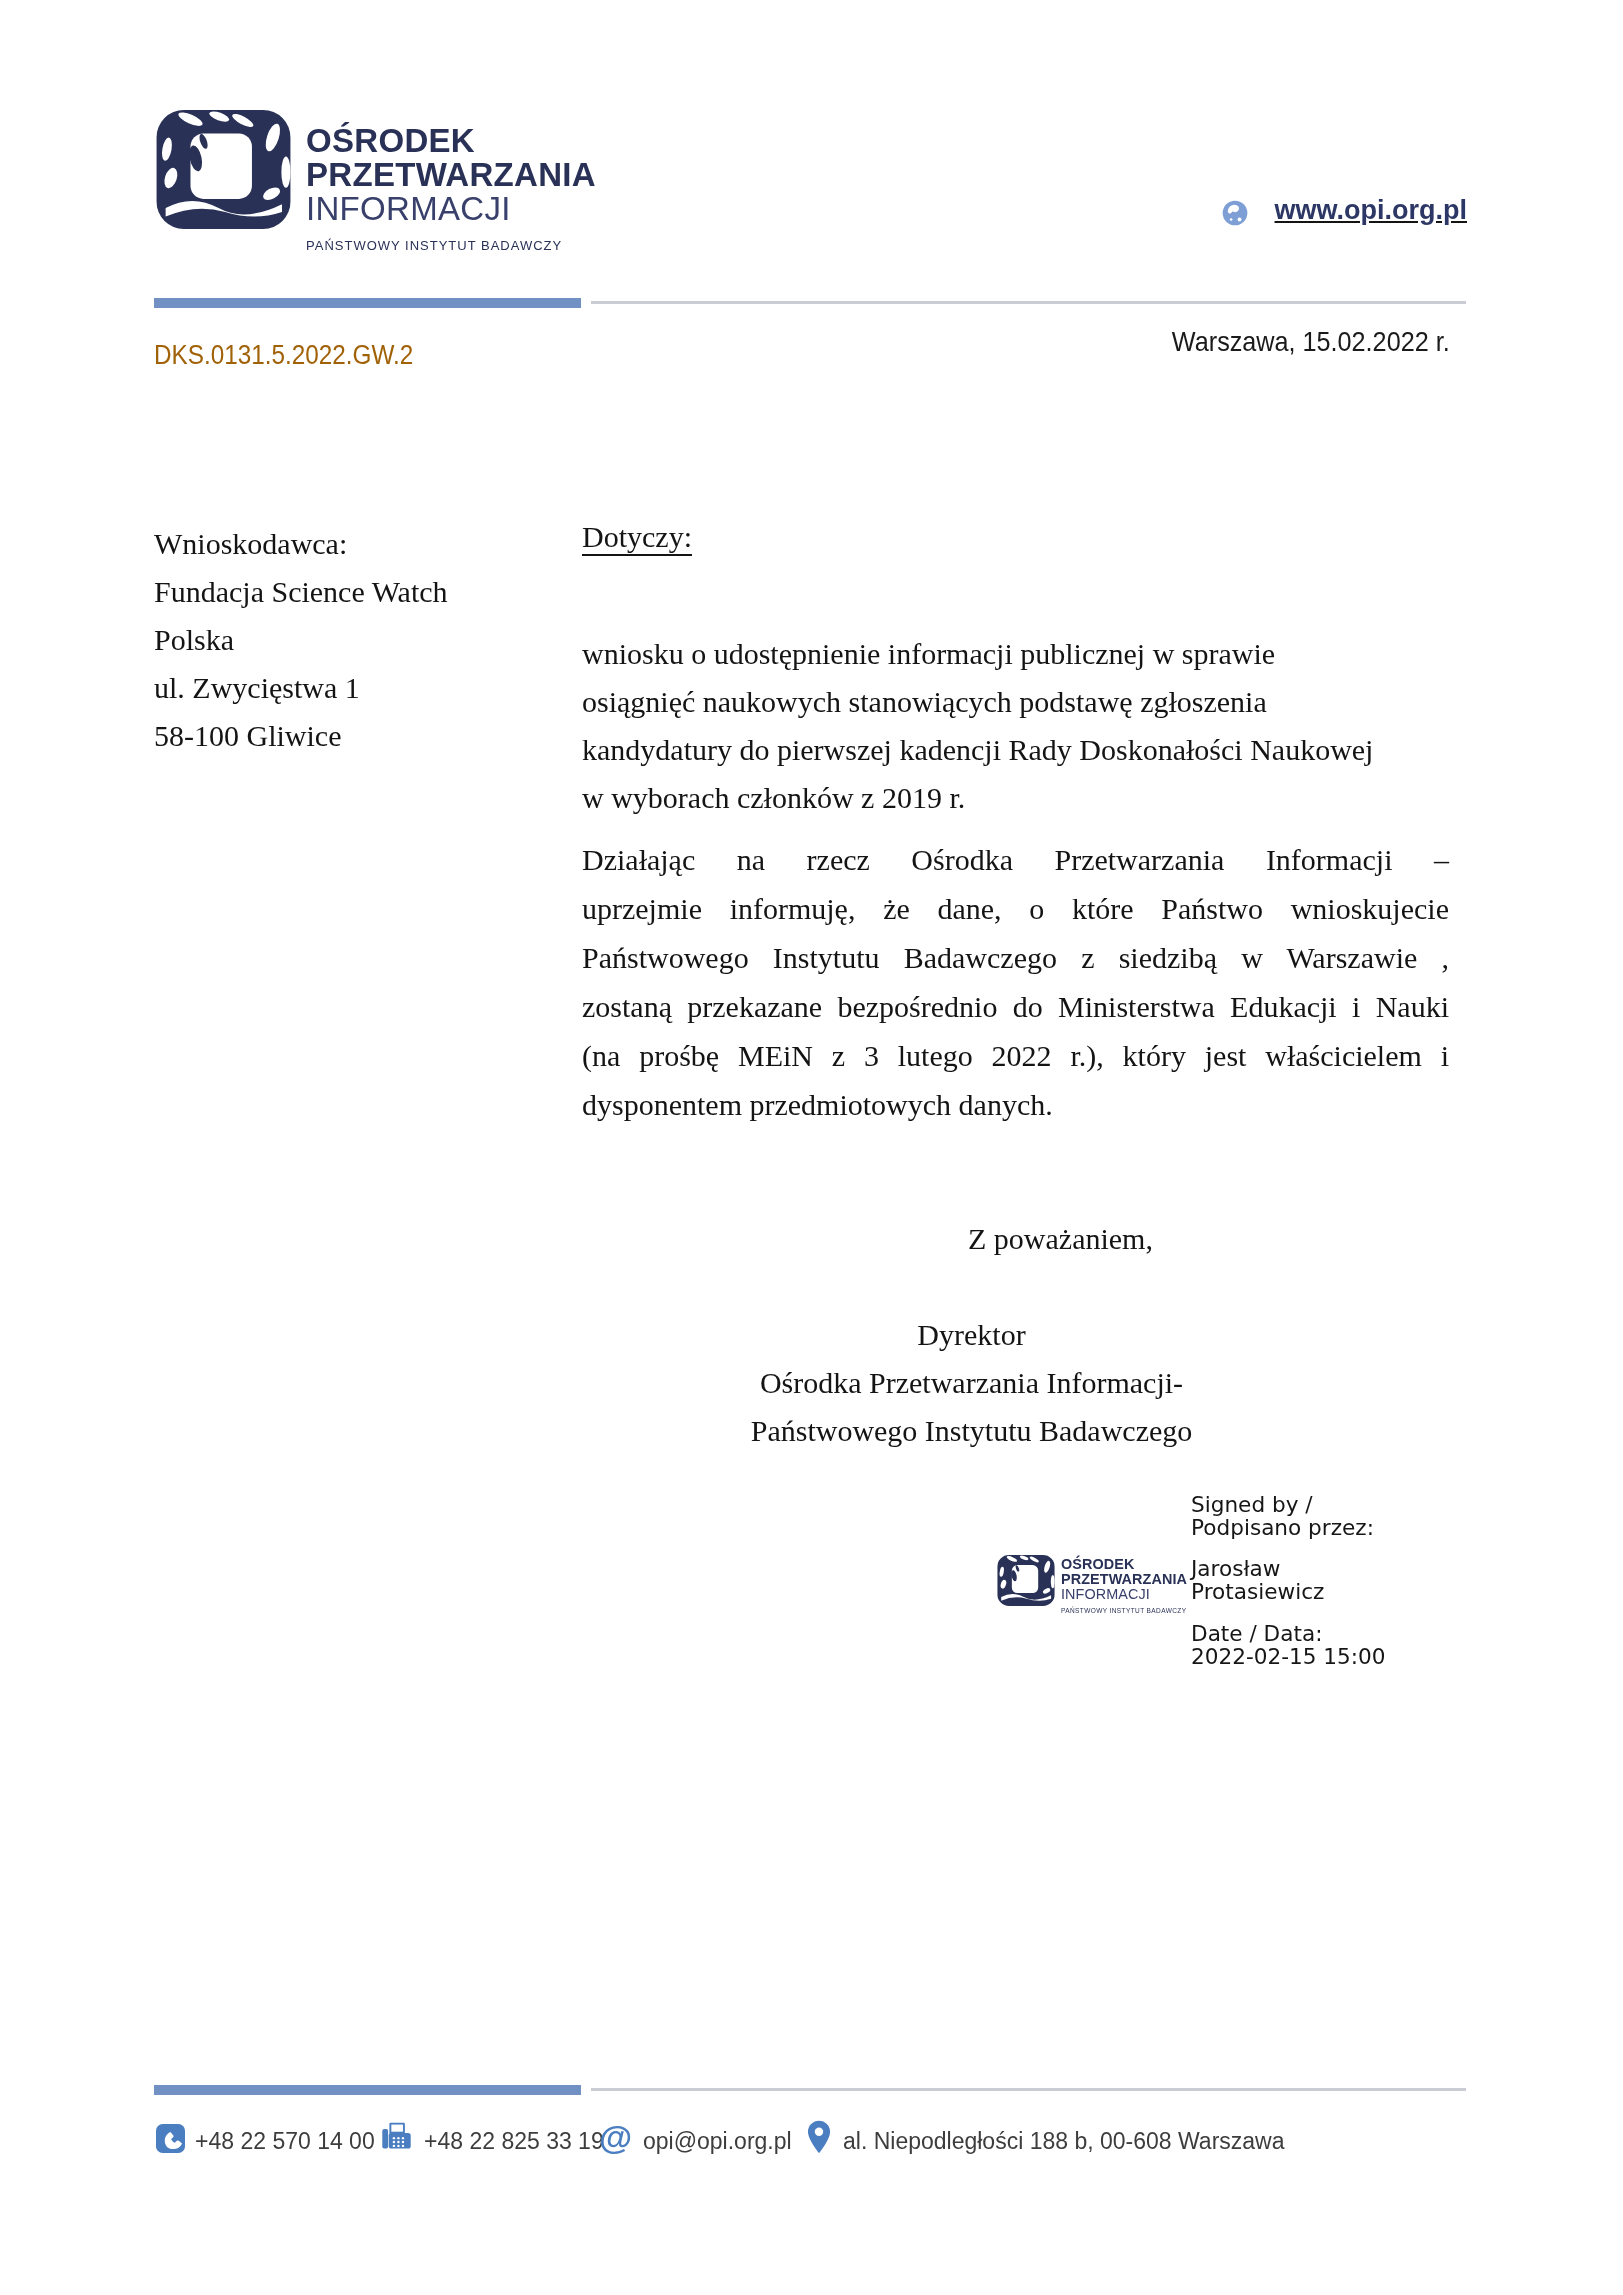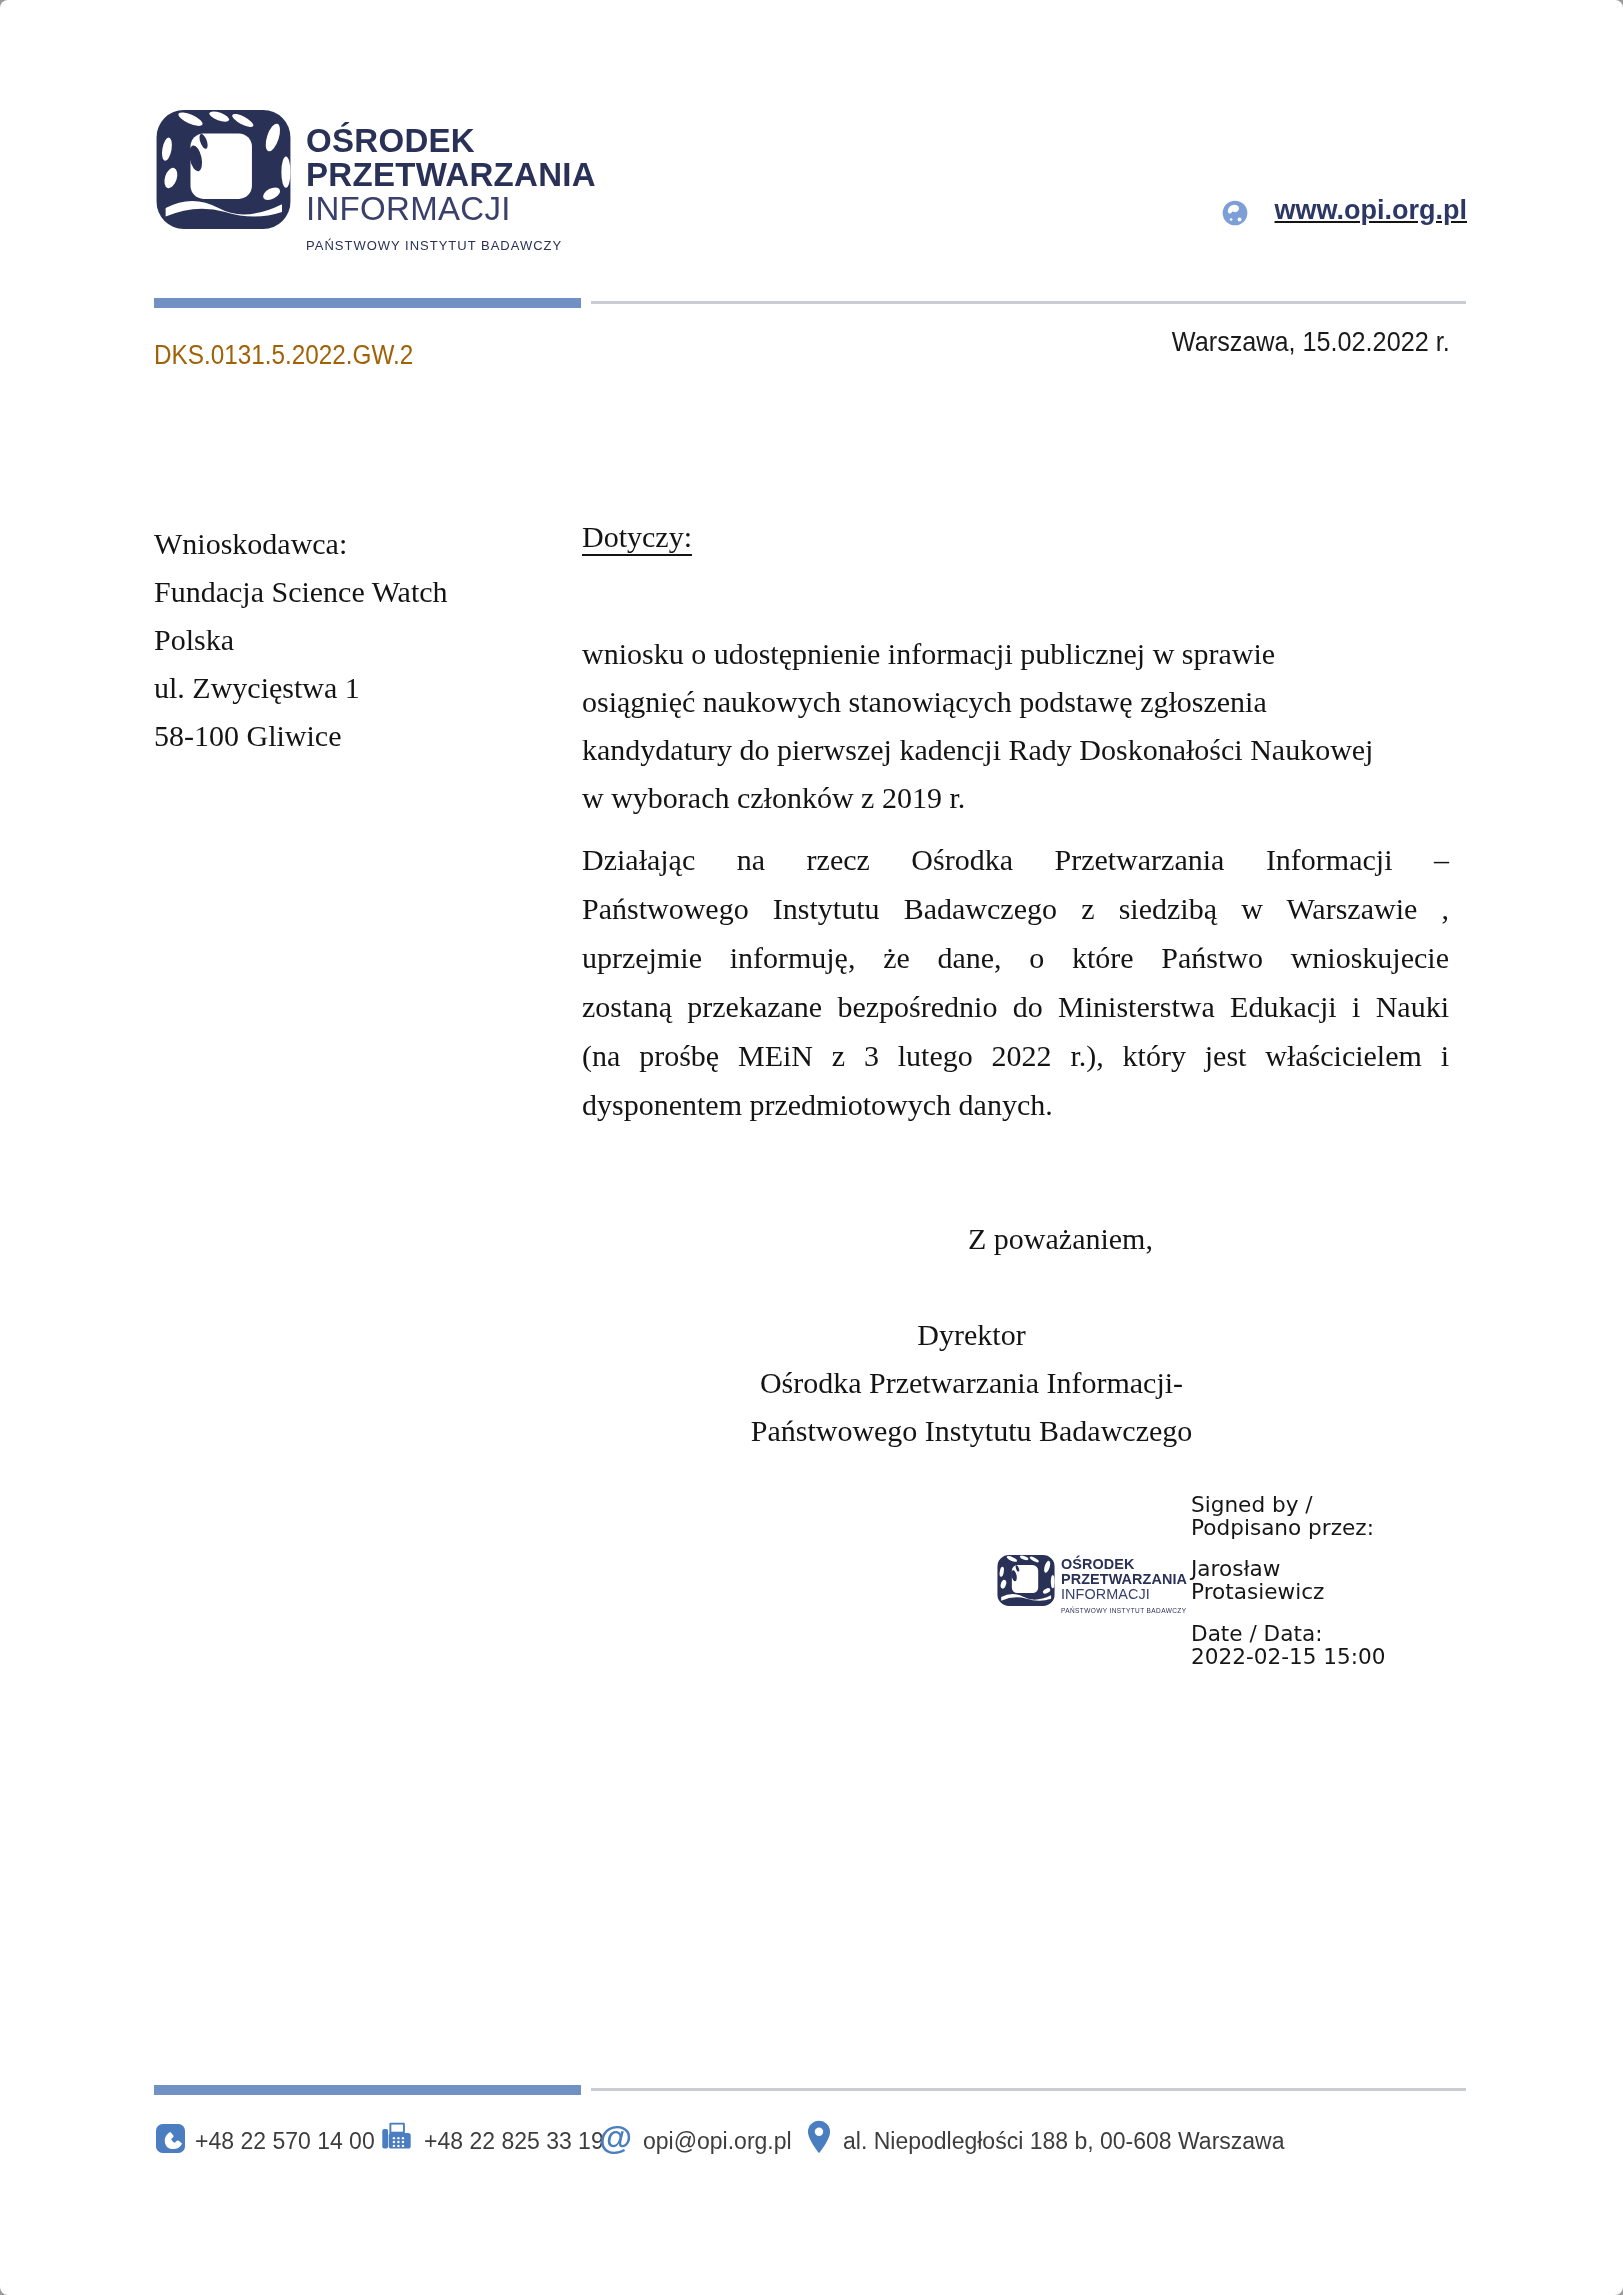--- a/index.html
+++ b/index.html
@@ -1,19 +1,19 @@
 <!DOCTYPE html>
 <html style="font-size:10.5px"><head>
 <meta charset="utf-8">
 <style>
   html,body{margin:0;padding:0;background:#9a9a9a;}
   .page{
     position:relative;width:1623px;height:2295px;background:#ffffff;
     margin:0 auto;overflow:hidden;
-    font-family:"Liberation Serif",serif;color:#141414;border-radius:8px;
+    font-family:"Liberation Serif",serif;color:#141414;
   }
   .abs{position:absolute;}
   .sans{font-family:"Liberation Sans",sans-serif;}
   .serif{font-family:"Liberation Serif",serif;}
   .cond{transform:scaleX(0.9);transform-origin:left top;display:inline-block;white-space:nowrap;}
   .cond-r{transform:scaleX(0.9);transform-origin:right top;display:inline-block;white-space:nowrap;}
 
   
   .logo-mark-big{left:156px;top:110px;width:135px;height:119px;}
   .logo-text-big{left:306px;top:124px;line-height:34px;letter-spacing:0.3px;}
@@ -149,22 +149,22 @@
 
   <div class="abs para p1 serif">
     <div>wniosku o udostępnienie informacji publicznej w sprawie</div>
     <div>osiągnięć naukowych stanowiących podstawę zgłoszenia</div>
     <div>kandydatury do pierwszej kadencji Rady Doskonałości Naukowej</div>
     <div>w wyborach członków z 2019 r.</div>
   </div>
 
   <div class="abs para p2 serif">
     <div class="jline">Działając na rzecz Ośrodka Przetwarzania Informacji –</div>
+    <div class="jline">uprzejmie informuję, że dane, o które Państwo wnioskujecie</div>
     <div class="jline">Państwowego Instytutu Badawczego z siedzibą w Warszawie ,</div>
-    <div class="jline">uprzejmie informuję, że dane, o które Państwo wnioskujecie</div>
     <div class="jline">zostaną przekazane bezpośrednio do Ministerstwa Edukacji i Nauki</div>
     <div class="jline">(na prośbę MEiN z 3 lutego 2022 r.), który jest właścicielem i</div>
     <div class="lastline">dysponentem przedmiotowych danych.</div>
   </div>
 
   <div class="abs salutation serif">Z poważaniem,</div>
   <div class="abs closing-block serif">
     <div>Dyrektor</div>
     <div>Ośrodka Przetwarzania Informacji-</div>
     <div>Państwowego Instytutu Badawczego</div>

